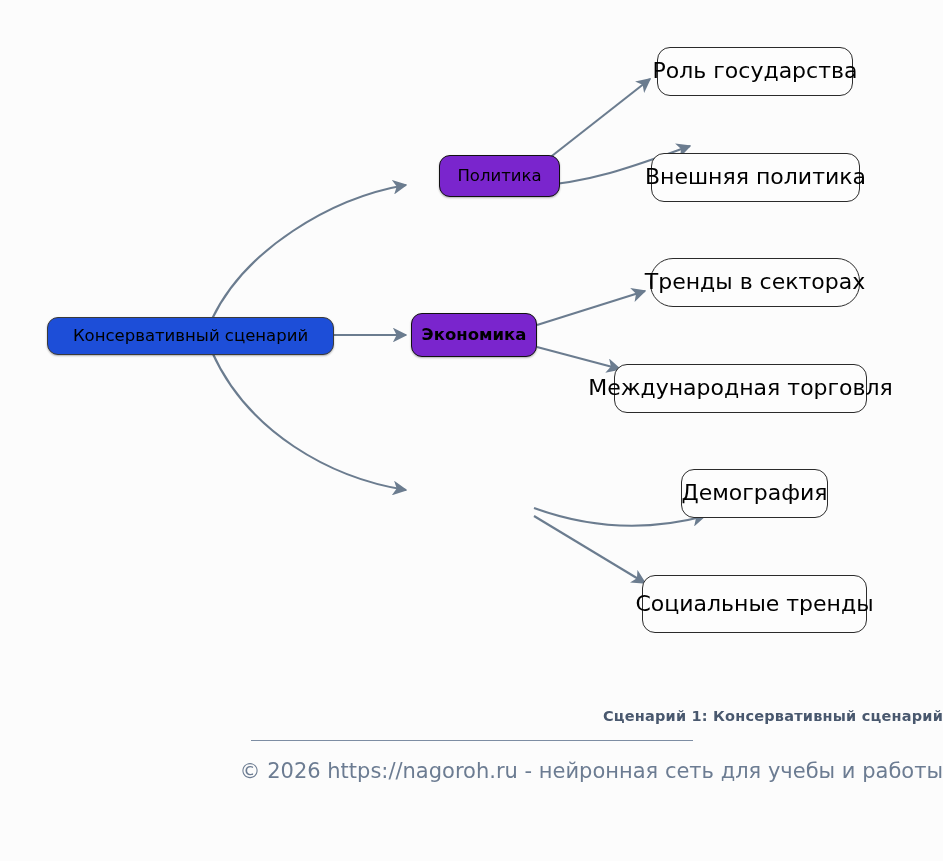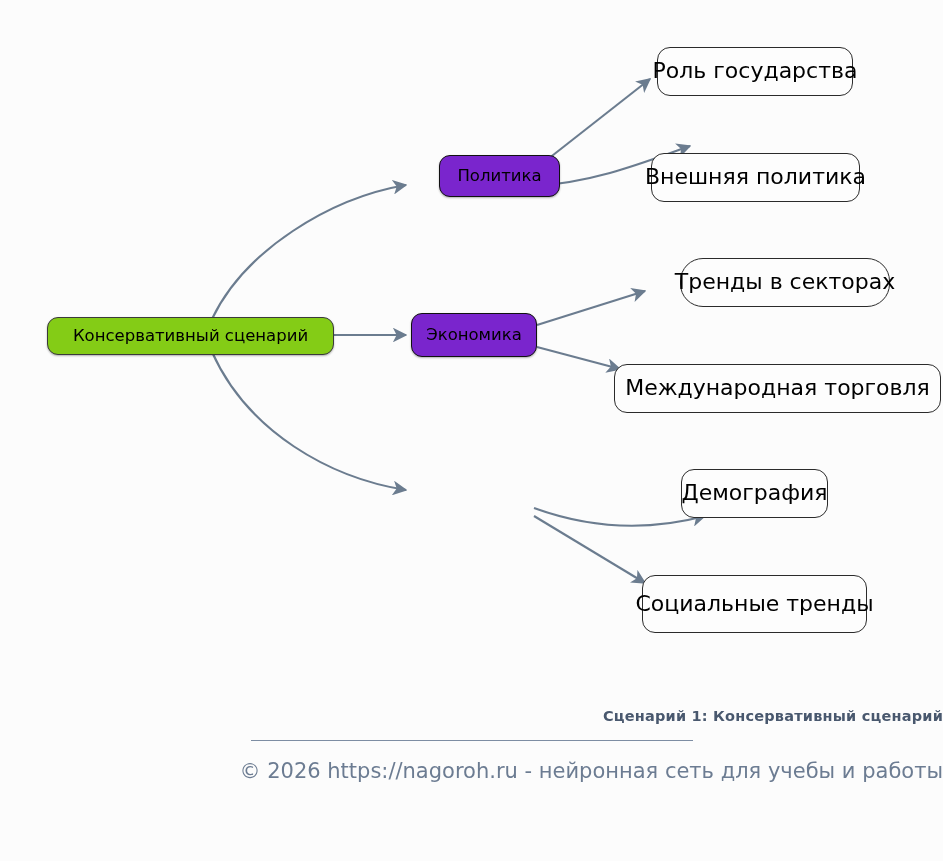--- a/index.html
+++ b/index.html
@@ -27,21 +27,21 @@
     position: absolute;
     box-sizing: border-box;
     display: flex;
     align-items: center;
     justify-content: center;
     text-align: center;
     white-space: nowrap;
     line-height: 1.1;
   }
   .node-root {
-    background: #84cc16;
+    background: #1d4ed8;
     border: 1px solid #3a3a3a;
     border-radius: 11px;
     color: #000000;
     font-size: 16.5px;
     box-shadow: 0 1px 2px rgba(0,0,0,0.30);
   }
   .node-branch {
     background: #7a25cd;
     border: 1px solid #111111;
     border-radius: 11px;
@@ -109,38 +109,38 @@
   </svg>
 
   <div class="node node-root" style="left:47px; top:317px; width:287px; height:38px;">
     <span>Консервативный сценарий</span>
   </div>
 
   <div class="node node-branch" style="left:413px; top:155px; width:121px; height:42px;margin-left:26px;">
     <span>Политика</span>
   </div>
 
-  <div class="node node-branch" style="left:411px; top:313px; width:126px; height:44px;">
+  <div class="node node-branch" style="left:411px; top:313px; width:126px; height:44px;font-weight:bold;">
     <span>Экономика</span>
   </div>
 
 
   <div class="node node-leaf" style="left:657px; top:47px; width:196px; height:49px;">
     <span>Роль государства</span>
   </div>
 
   <div class="node node-leaf" style="left:651px; top:153px; width:209px; height:49px;">
     <span>Внешняя политика</span>
   </div>
 
-  <div class="node node-leaf" style="left:680px; top:258px; width:210px; height:49px;border-radius:23px;">
+  <div class="node node-leaf" style="left:650px; top:258px; width:210px; height:49px;border-radius:23px;">
     <span>Тренды в секторах</span>
   </div>
 
-  <div class="node node-leaf" style="left:614px; top:364px; width:327px; height:49px;align-items:center;">
+  <div class="node node-leaf" style="left:614px; top:364px; width:253px; height:49px;align-items:center;">
     <span>Международная торговля</span>
   </div>
 
   <div class="node node-leaf" style="left:681px; top:469px; width:147px; height:49px;">
     <span>Демография</span>
   </div>
 
   <div class="node node-leaf" style="left:642px; top:575px; width:225px; height:58px;">
     <span>Социальные тренды</span>
   </div>

